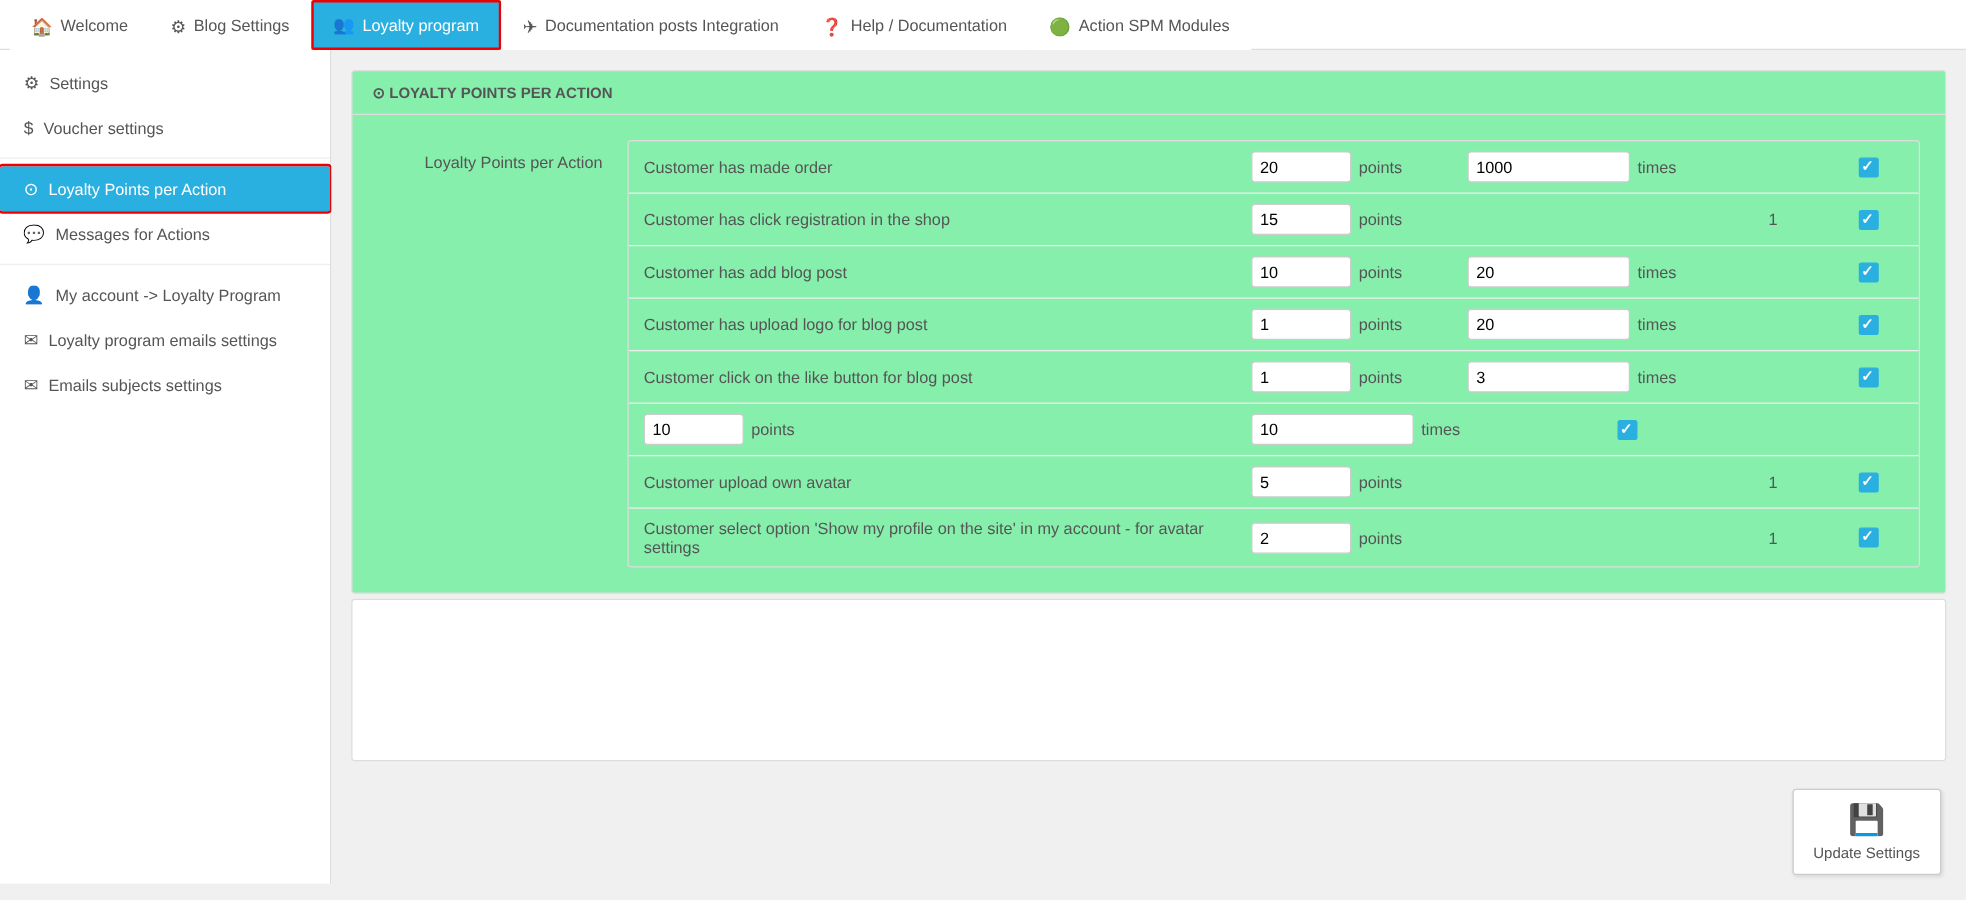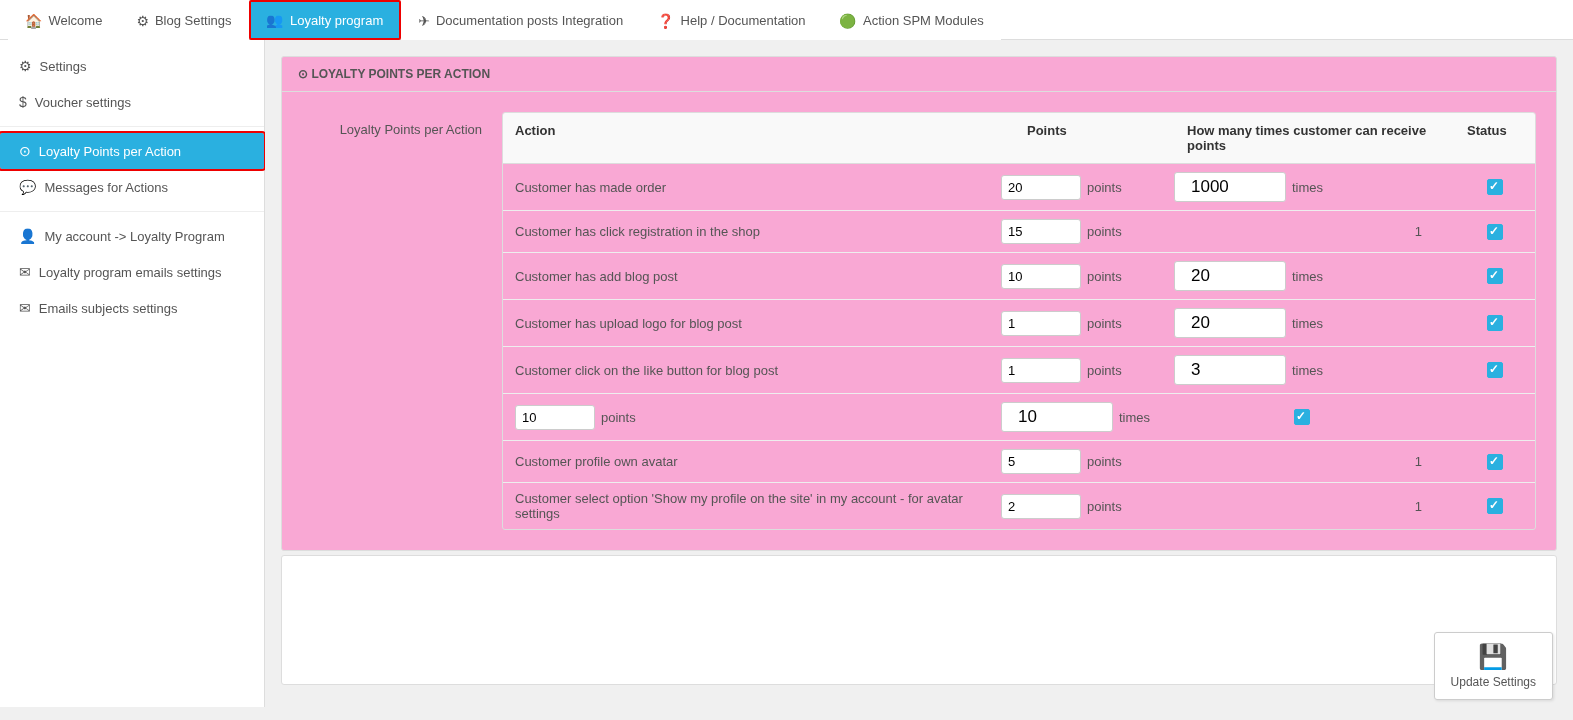--- a/index.html
+++ b/index.html
@@ -70,21 +70,21 @@
 
     
     .content {
       flex: 1;
       padding: 16px;
       background: #f0f0f0;
     }
 
     
     .section-card {
-      background: #f9a8d4;
+      background: #86efac;
       border: 1px solid #ddd;
       border-radius: 3px;
       margin-bottom: 4px;
     }
     .section-header {
       padding: 10px 16px;
       border-bottom: 1px solid #ddd;
       font-size: 12px;
       font-weight: bold;
       text-transform: uppercase;
@@ -151,25 +151,25 @@
       border-radius: 3px;
       font-size: 13px;
       text-align: left;
     }
     .times-cell {
       display: flex;
       align-items: center;
       gap: 6px;
     }
     .times-input {
-      width: 112px;
-      padding: 4px 16px;
+      width: 130px;
+      padding: 4px 6px;
       border: 1px solid #ccc;
       border-radius: 3px;
-      font-size: 17px;
+      font-size: 13px;
     }
     .times-text {
       color: #555;
       font-size: 13px;
     }
     .times-only {
       text-align: right;
       padding-right: 8px;
       color: #555;
     }
@@ -295,26 +295,20 @@
 
   <div class="content">
 
     <div class="section-card">
       <div class="section-header">
         <span>⊙ LOYALTY POINTS PER ACTION</span>
       </div>
       <div class="section-body">
         <div class="section-label">Loyalty Points per Action</div>
         <div class="points-table">
-          <div class="table-header">
-            <div class="table-header-cell">Action</div>
-            <div class="table-header-cell">Points</div>
-            <div class="table-header-cell">How many times customer can receive points</div>
-            <div class="table-header-cell">Status</div>
-          </div>
 
           <div id="table-rows">
               <div class="table-row">
                 <div class="table-cell">Customer has made order</div>
                 <div class="table-cell">
                   <div class="points-cell">
                     <input class="points-input" type="text" value="20" style="">
                     <span>points</span>
                   </div>
                 </div>
@@ -408,21 +402,21 @@
                   <div class="times-cell">
                     <input class="times-input" type="text" value="10" style="">
                     <span class="times-text">times</span>
                   </div>
                 </div>
                 <div class="table-cell status-cell">
                   <input type="checkbox" class="checkbox-blue" checked="" style="">
                 </div>
               </div>
               <div class="table-row">
-                <div class="table-cell">Customer profile own avatar</div>
+                <div class="table-cell">Customer upload own avatar</div>
                 <div class="table-cell">
                   <div class="points-cell">
                     <input class="points-input" type="text" value="5" style="">
                     <span>points</span>
                   </div>
                 </div>
                 <div class="table-cell">
                   <div class="times-only">1</div>
                 </div>
                 <div class="table-cell status-cell">

